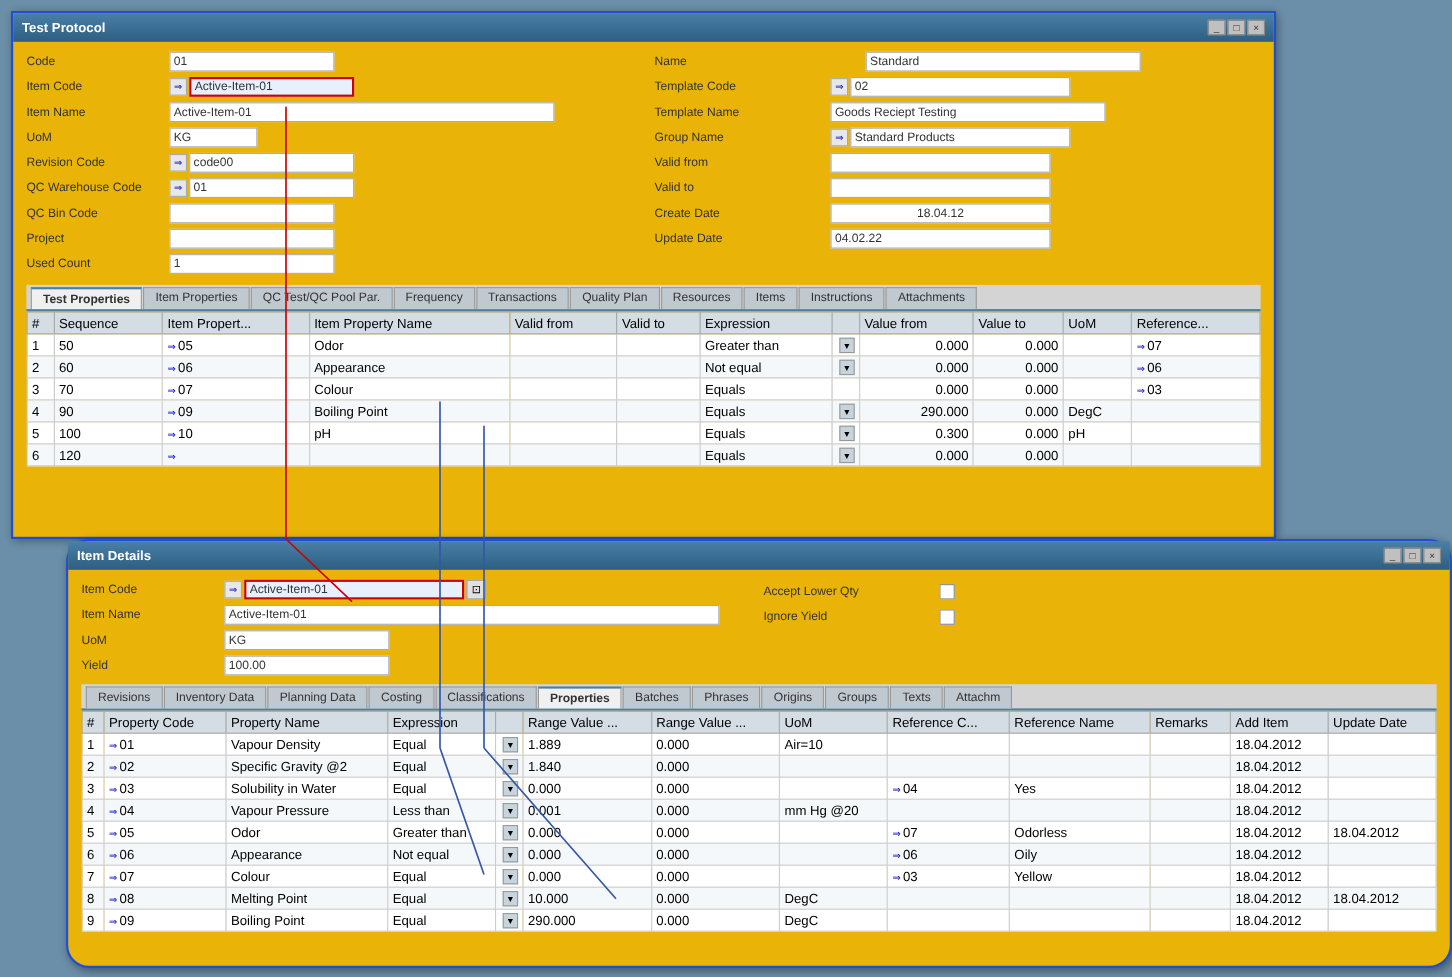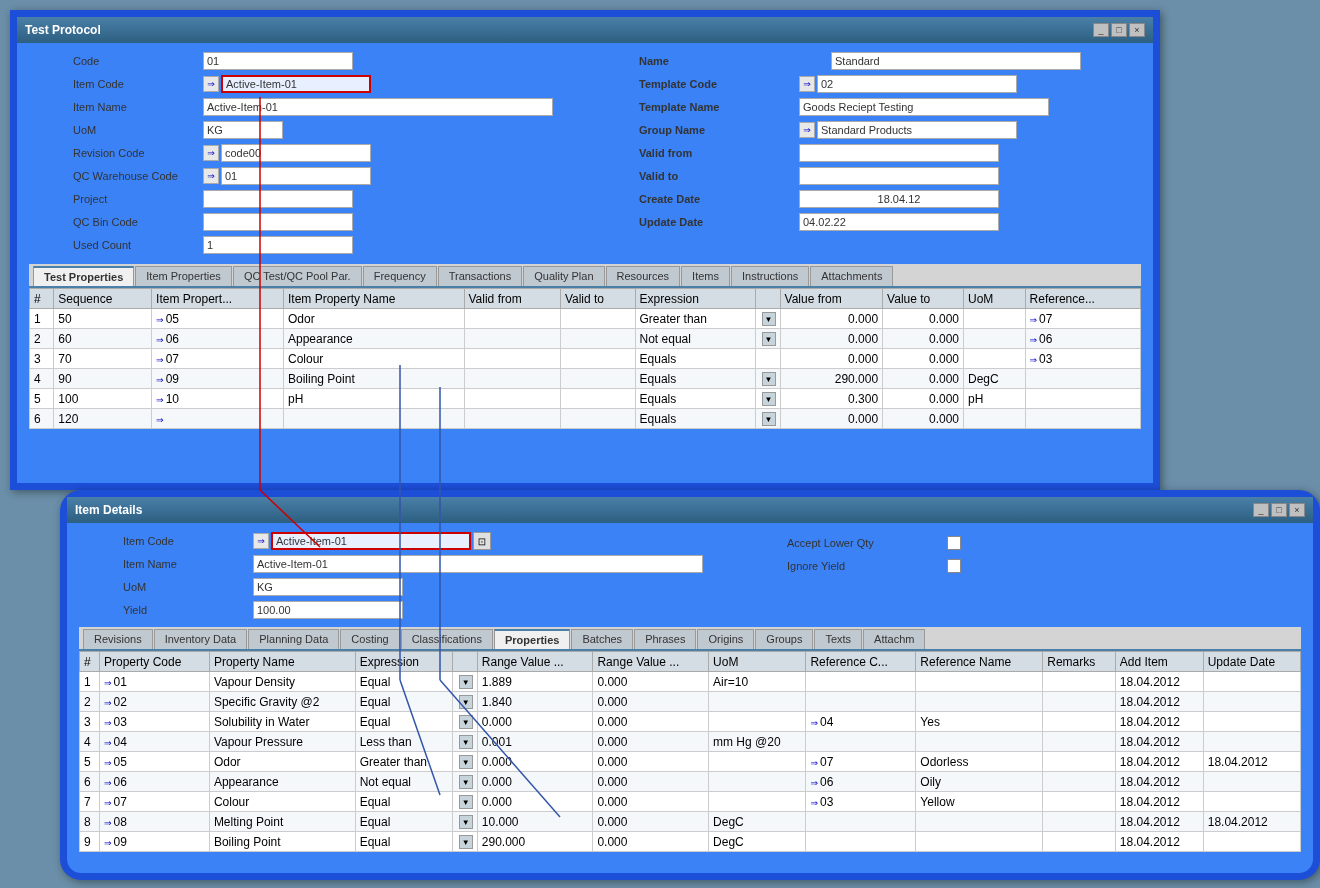--- a/index.html
+++ b/index.html
@@ -1,22 +1,22 @@
 <!DOCTYPE html>
 <html><head>
   <meta charset="utf-8">
   <style>
     * { box-sizing: border-box; margin: 0; padding: 0; font-family: 'Segoe UI', Tahoma, Geneva, Verdana, sans-serif; font-size: 12px; }
     body { background: #6b8fa8; overflow: hidden; }
 
     
     .window {
       position: absolute;
-      background: #3b82f6;
-      border: 7px solid #1d4ed8;
+      background: #eab308;
+      border: 2px solid #1d4ed8;
       box-shadow: 2px 2px 8px rgba(0,0,0,0.4);
     }
     .window-titlebar {
       background: linear-gradient(to bottom, #4a7fa8, #2c5f80);
       color: white;
       padding: 4px 8px;
       display: flex;
       align-items: center;
       justify-content: space-between;
       height: 26px;
@@ -37,25 +37,23 @@
       display: flex;
       align-items: center;
       margin-bottom: 3px;
       min-height: 20px;
     }
     .form-label {
       width: 130px;
       font-size: 11px;
       color: #333;
       flex-shrink: 0;
-      margin-left: 44px;
     }
     .form-label-wide {
       width: 160px;
-      font-weight: bold;
     }
     .arrow-btn {
       display: inline-flex;
       align-items: center;
       justify-content: center;
       width: 16px;
       height: 16px;
       background: #e8e8e8;
       border: 1px solid #aaa;
       margin-right: 2px;
@@ -213,25 +211,25 @@
           <span class="form-label">Revision Code</span>
           <div class="arrow-btn">⇒</div>
           <input class="form-input form-input-md" type="text" value="code00" style="">
         </div>
         <div class="form-row">
           <span class="form-label">QC Warehouse Code</span>
           <div class="arrow-btn">⇒</div>
           <input class="form-input form-input-md" type="text" value="01" style="">
         </div>
         <div class="form-row">
+          <span class="form-label">QC Bin Code</span>
+          <input class="form-input form-input-md" type="text" value="" style="">
+        </div>
+        <div class="form-row">
           <span class="form-label">Project</span>
-          <input class="form-input form-input-md" type="text" value="" style="">
-        </div>
-        <div class="form-row">
-          <span class="form-label">QC Bin Code</span>
           <input class="form-input form-input-md" type="text" value="" style="">
         </div>
         <div class="form-row">
           <span class="form-label">Used Count</span>
           <input class="form-input form-input-md" type="text" value="1" style="">
         </div>
       </div>
 
       <div class="form-col-right">
         <div class="form-row">

